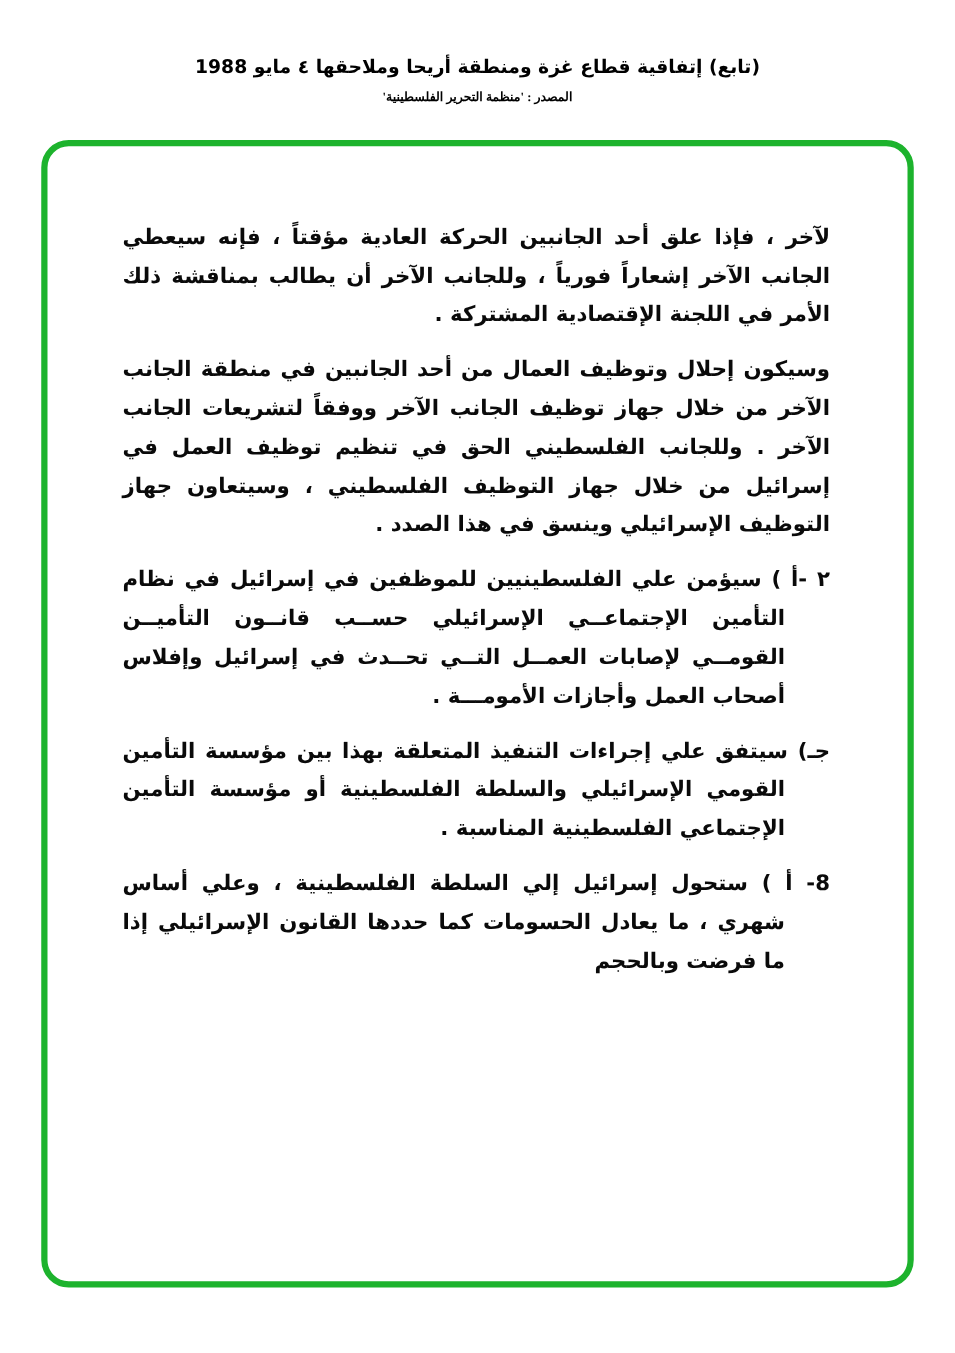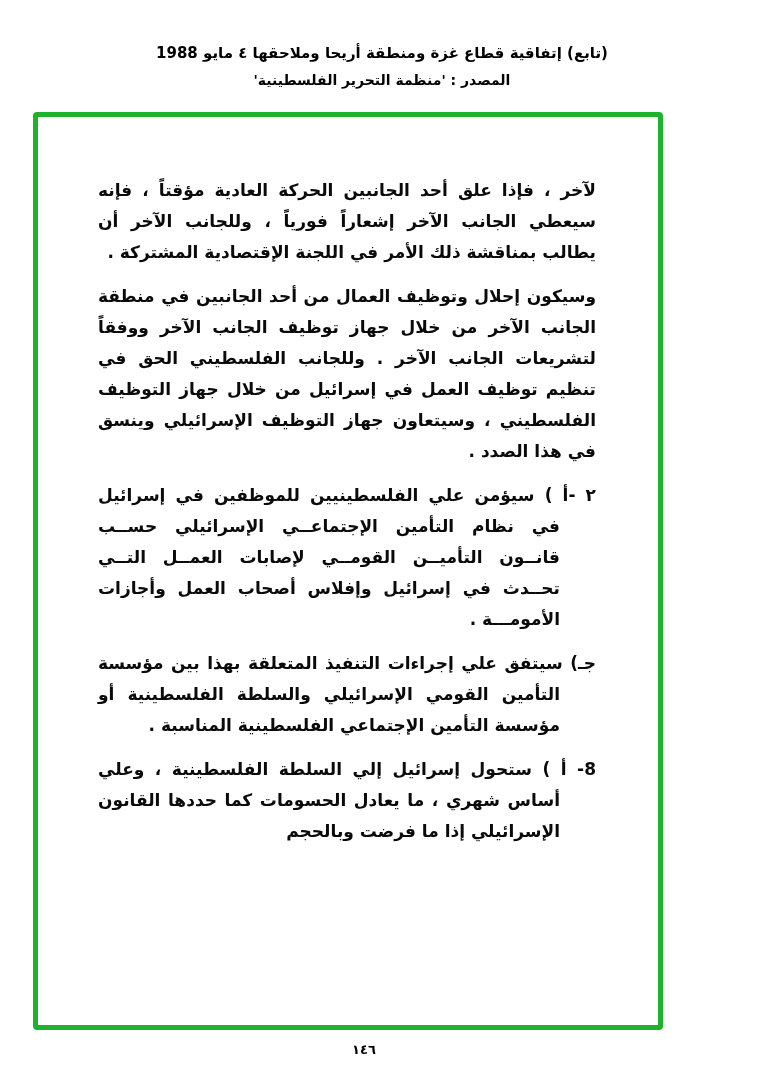--- a/index.html
+++ b/index.html
@@ -21,33 +21,34 @@
     text-align: center;
     direction: rtl;
   }
   .header-title {
     font-size: 15px;
     font-weight: 700;
     letter-spacing: 0.2px;
   }
   .header-source {
     margin-top: 10px;
-    font-size: 14px;
+    font-size: 10px;
     font-weight: 700;
+    font-family: Liberation Serif, serif;
   }
   
   .green-box {
     position: absolute;
     left: 33px;
     top: 112px;
-    width: 630px;
+    width: 698px;
     height: 918px;
     box-sizing: border-box;
     border: 5px solid #1db32d;
-    border-radius: 4px;
+    border-radius: 22px;
     background: #ffffff;
   }
   .content {
     position: absolute;
     top: 58px;
     right: 62px;
     left: 60px;
     direction: rtl;
     text-align: justify;
     font-size: 17px;
@@ -98,17 +99,14 @@
       <p class="para hang"><span class="marker">٢ -أ ) </span><span>سيؤمن علي الفلسطينيين للموظفين في إسرائيل في نظام التأمين الإجتماعــي الإسرائيلي حســب قانــون التأميــن القومــي لإصابات العمــل التــي تحــدث في إسرائيل وإفلاس أصحاب العمل وأجازات الأمومـــة .</span></p>
 
 
       <p class="para hang"><span class="marker">جـ) </span><span>سيتفق علي إجراءات التنفيذ المتعلقة بهذا بين مؤسسة التأمين القومي الإسرائيلي والسلطة الفلسطينية أو مؤسسة التأمين الإجتماعي الفلسطينية المناسبة .</span></p>
 
       <p class="para hang"><span class="marker">8- أ ) </span><span>ستحول إسرائيل إلي السلطة الفلسطينية ، وعلي أساس شهري ، ما يعادل الحسومات كما حددها القانون الإسرائيلي إذا ما فرضت وبالحجم</span></p>
 
     </div>
   </div>
 
-  <div class="footer">
-    <span class="page-number">١٤٦</span>
-  </div>
 
 </div>
 
 </body></html>

